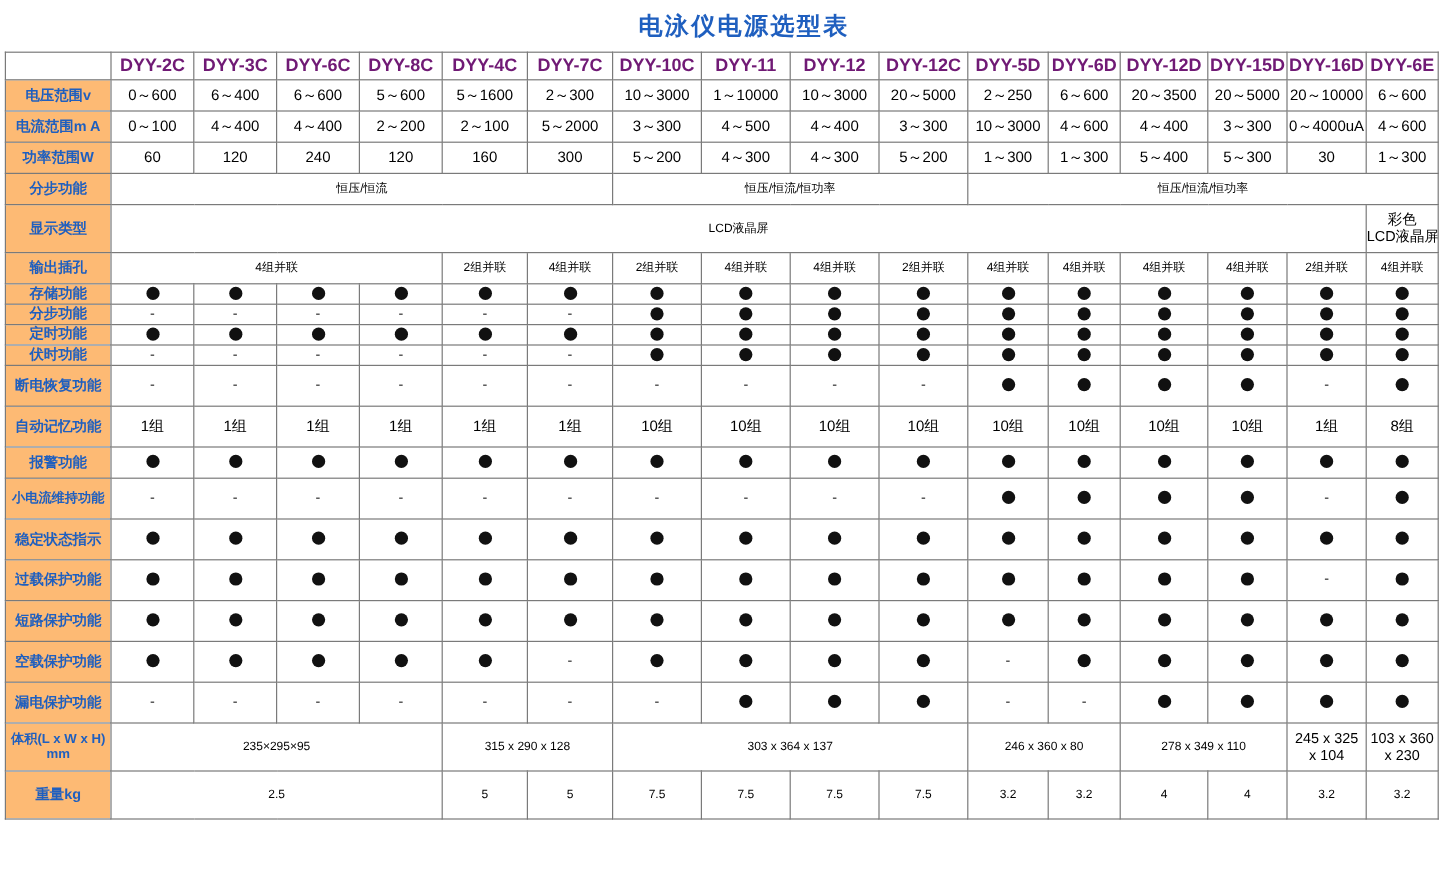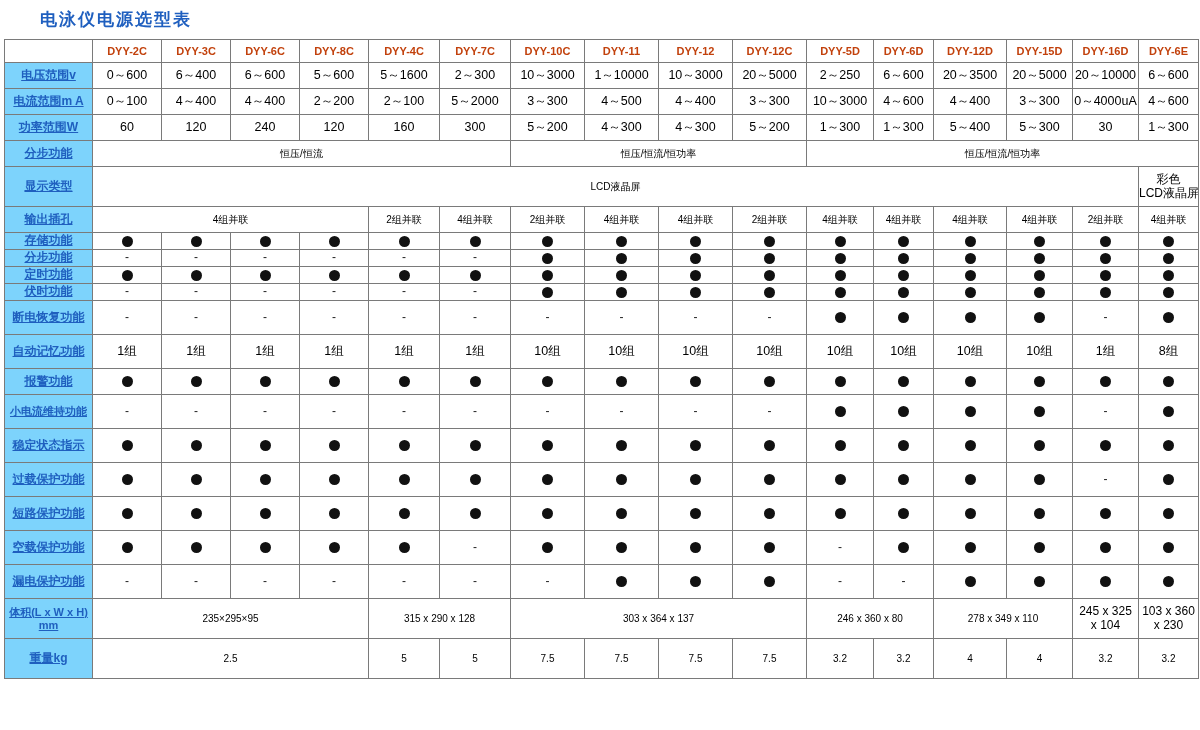--- a/index.html
+++ b/index.html
@@ -14,23 +14,23 @@
     color: #000;
     overflow: hidden;
   }
   .page {
     width: 1200px;
     height: 730px;
     position: relative;
     box-sizing: border-box;
   }
   .title {
-    text-align: left;
+    text-align: center;
     color: #1f5fbf;
-    font-size: 17px;
+    font-size: 20px;
     font-weight: bold;
     letter-spacing: 2px;
     padding-top: 8px;
     padding-bottom: 8px;
     font-family: "DejaVu Sans", "Liberation Sans", sans-serif;
     padding-left: 40px;
   }
   table.spec {
     border-collapse: collapse;
     table-layout: fixed;
@@ -45,30 +45,29 @@
     padding: 0;
     line-height: 1.15;
     overflow: hidden;
     white-space: nowrap;
   }
   .rowlabel {
     color: #1f5fbf;
     font-weight: bold;
     font-size: 12px;
     text-align: center;
-    background: #7dd3fc;
-    text-decoration: underline;
+    background: #fdba74;
   }
   .rowlabel.small {
     font-size: 11px;
   }
   .colhead {
-    color: #c2410c;
+    color: #701a75;
     font-weight: bold;
-    font-size: 11px;
+    font-size: 15px;
     height: 22px;
   }
   .cell {
     font-size: 12px;
   }
   .cell.num {
     font-size: 12.5px;
   }
   .merged {
     font-size: 10px;

